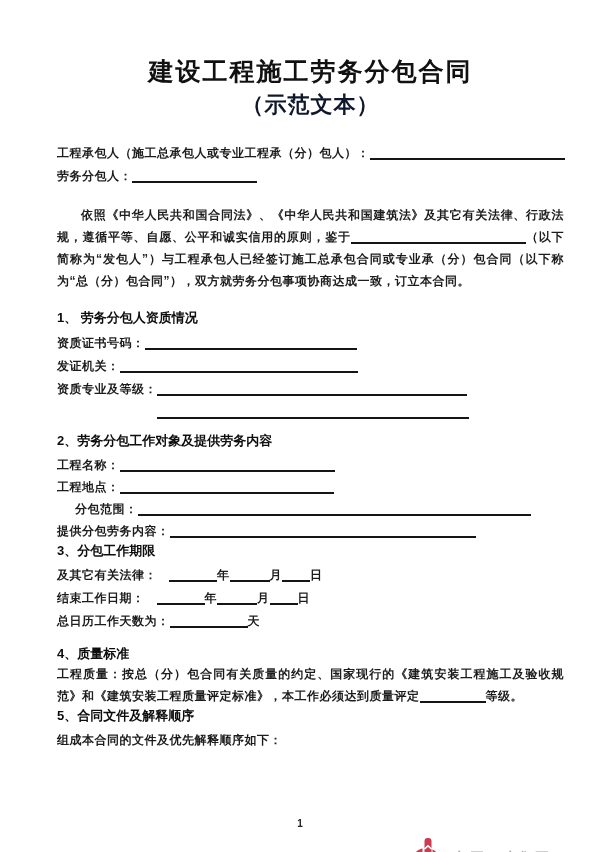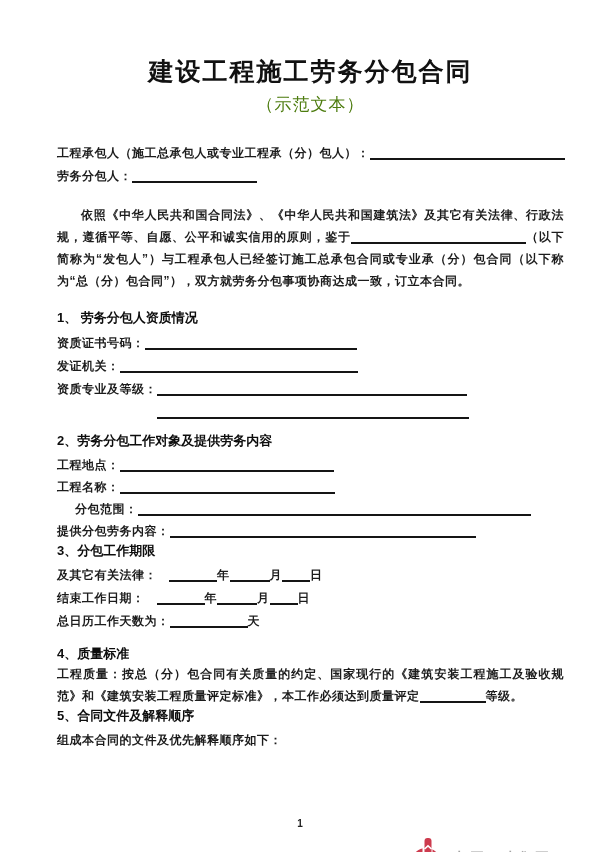--- a/index.html
+++ b/index.html
@@ -18,26 +18,26 @@
   .doc-title {
     text-align: center;
     font-size: 25px;
     font-weight: bold;
     line-height: 30px;
     letter-spacing: 2px;
     color: #111;
   }
   .doc-subtitle {
     text-align: center;
-    font-size: 17px;
-    font-weight: normal;
+    font-size: 22px;
+    font-weight: bold;
     line-height: 22px;
     margin-top: 8px;
     letter-spacing: 1px;
-    color: #4d7c0f;
+    color: #0f172a;
   }
   .blocks { margin-top: 26px; font-size: 12px; font-weight: bold; }
   .block.field-line { line-height: 23px; white-space: nowrap; }
   .block.paragraph {
     line-height: 22px;
     text-align: justify;
     margin-top: 16px;
   }
   .block.paragraph.indent { text-indent: 2em; }
   .block.paragraph.no-top { margin-top: 0; }
@@ -100,22 +100,22 @@
   <div class="blocks">
       <div class="block field-line"><span class="txt">工程承包人（施工总承包人或专业工程承（分）包人）：</span><span class="blank" style="width: 195px;"></span></div>
       <div class="block field-line"><span class="txt">劳务分包人：</span><span class="blank" style="width: 125px;"></span></div>
       <div class="block paragraph indent"><span class="txt">依照《中华人民共和国合同法》、《中华人民共和国建筑法》及其它有关法律、行政法规，遵循平等、自愿、公平和诚实信用的原则，鉴于</span><span class="blank" style="width: 175px;"></span><span class="txt">（以下简称为“发包人”）与工程承包人已经签订施工总承包合同或专业承（分）包合同（以下称为“总（分）包合同”），双方就劳务分包事项协商达成一致，订立本合同。</span></div>
       <div class="block heading h1">1、 劳务分包人资质情况</div>
       <div class="block field-line"><span class="txt">资质证书号码：</span><span class="blank" style="width: 212px;"></span></div>
       <div class="block field-line"><span class="txt">发证机关：</span><span class="blank" style="width: 238px;"></span></div>
       <div class="block field-line"><span class="txt">资质专业及等级：</span><span class="blank" style="width: 310px;"></span></div>
       <div class="block field-line"><span class="blank" style="width: 312px; margin-left: 100px;"></span></div>
       <div class="block heading h2">2、劳务分包工作对象及提供劳务内容</div>
+      <div class="block field-line lh22" style="line-height: 22px;"><span class="txt">工程名称：</span><span class="blank" style="width: 215px;"></span></div>
       <div class="block field-line lh22" style="line-height: 22px;"><span class="txt">工程地点：</span><span class="blank" style="width: 214px;"></span></div>
-      <div class="block field-line lh22" style="line-height: 22px;"><span class="txt">工程名称：</span><span class="blank" style="width: 215px;"></span></div>
       <div class="block field-line lh22" style="line-height: 22px; margin-left: 18px;"><span class="txt">分包范围：</span><span class="blank" style="width: 393px;"></span></div>
       <div class="block field-line lh22" style="line-height: 22px;"><span class="txt">提供分包劳务内容：</span><span class="blank" style="width: 306px;"></span></div>
       <div class="block heading h3">3、分包工作期限</div>
       <div class="block field-line"><span class="txt">及其它有关法律：</span><span class="blank" style="width: 48px; margin-left: 12px;"></span><span class="txt">年</span><span class="blank" style="width: 40px;"></span><span class="txt">月</span><span class="blank" style="width: 28px;"></span><span class="txt">日</span></div>
       <div class="block field-line"><span class="txt">结束工作日期：</span><span class="blank" style="width: 48px; margin-left: 12px;"></span><span class="txt">年</span><span class="blank" style="width: 40px;"></span><span class="txt">月</span><span class="blank" style="width: 28px;"></span><span class="txt">日</span></div>
       <div class="block field-line"><span class="txt">总日历工作天数为：</span><span class="blank" style="width: 78px;"></span><span class="txt">天</span></div>
       <div class="block heading h4">4、质量标准</div>
       <div class="block paragraph no-top"><span class="txt">工程质量：按总（分）包合同有关质量的约定、国家现行的《建筑安装工程施工及验收规范》和《建筑安装工程质量评定标准》，本工作必须达到质量评定</span><span class="blank" style="width: 66px;"></span><span class="txt">等级。</span></div>
       <div class="block heading h5">5、合同文件及解释顺序</div>
       <div class="block paragraph no-top"><span class="txt">组成本合同的文件及优先解释顺序如下：</span></div>

